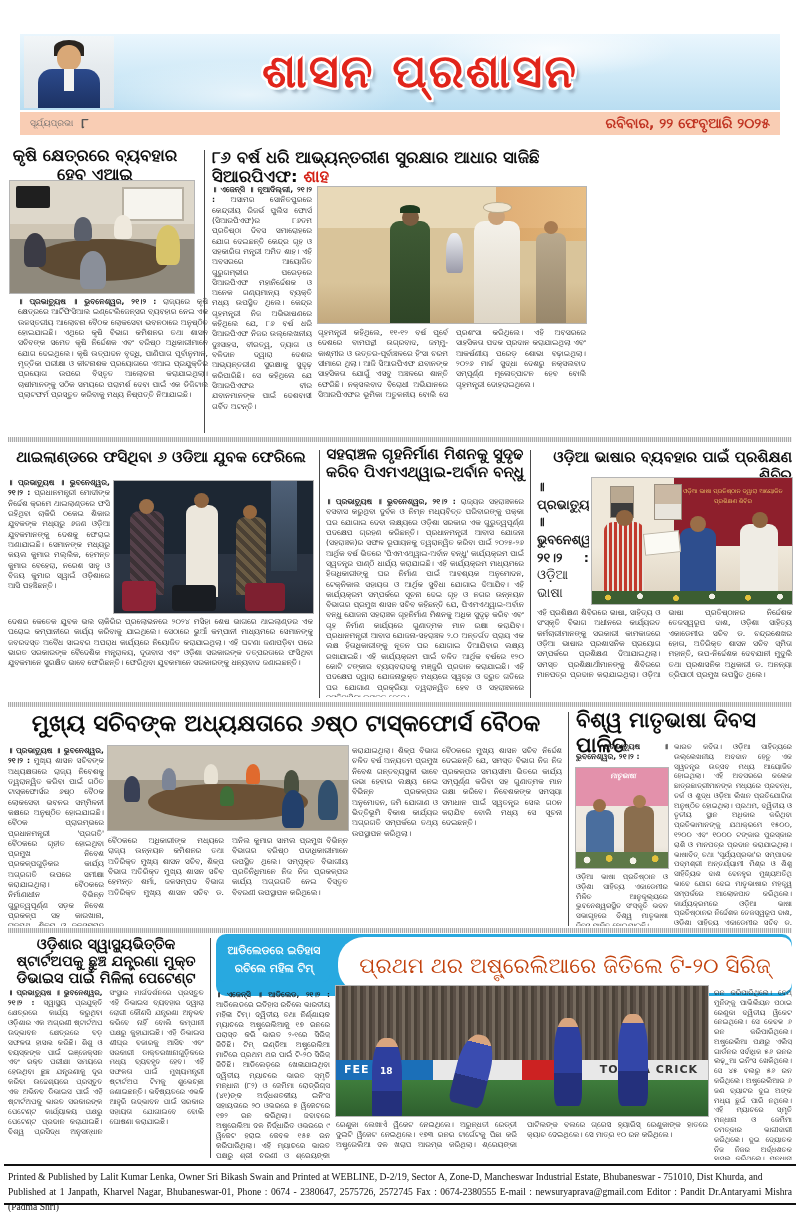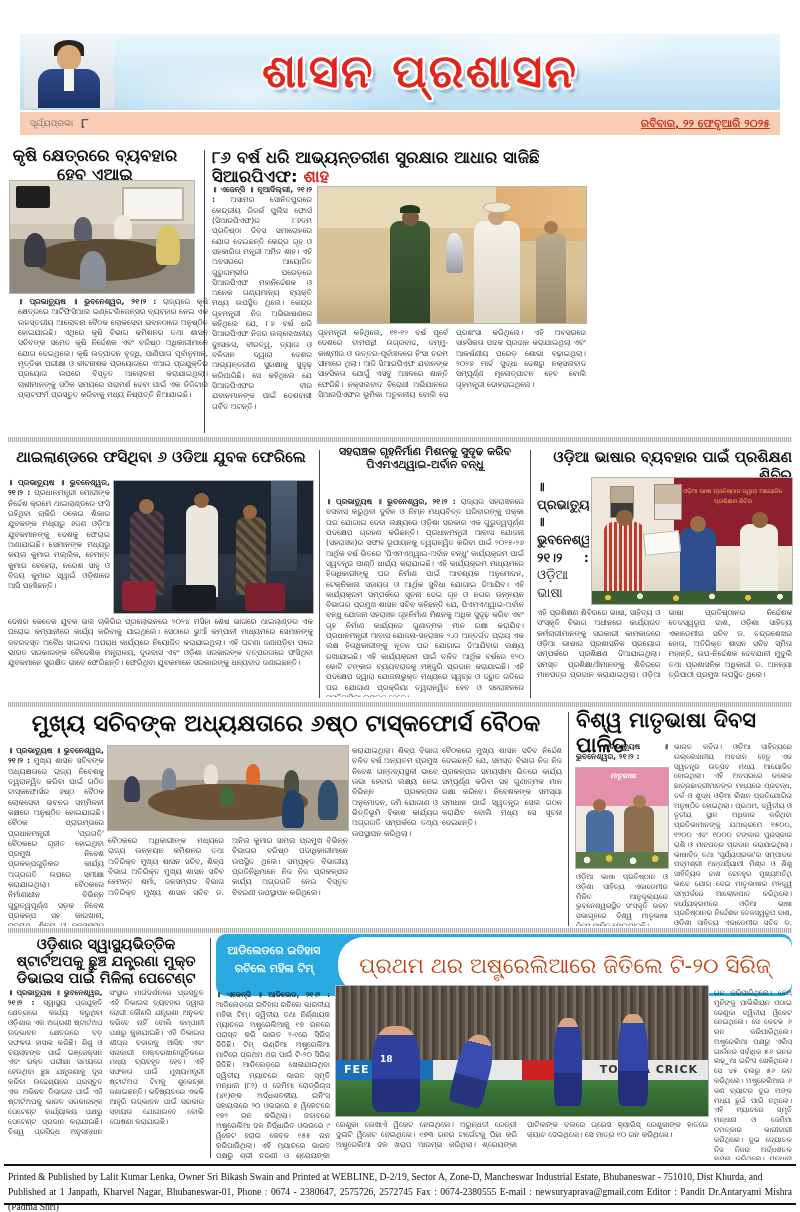--- a/index.html
+++ b/index.html
@@ -52,21 +52,21 @@
       <div class="ov" style="left:40px;top:33px;width:10px;height:22px;background:#f3f3f0;"></div>
     </div>
     <div class="abs mast-title" style="left:120px;top:10px;width:560px;">ଶାସନ ପ୍ରଶାସନ</div>
   </div>
 
   <div class="abs datebar" style="left:20px;top:112px;width:760px;height:23px;">
     <span style="display:flex;align-items:center;">
       <span style="font-size:9px;color:#6b6b6b;">ସୂର୍ଯ୍ୟପ୍ରଭା</span>
       <span style="font-size:14px;color:#555;margin-left:8px;font-weight:bold;">୮</span>
     </span>
-    <span style="font-size:11px;font-weight:bold;color:#c03322;text-decoration:underline;">ରବିବାର, ୨୨ ଫେବୃଆରି ୨୦୨୫</span>
+    <span style="font-size:14px;font-weight:bold;color:#c03322;">ରବିବାର, ୨୨ ଫେବୃଆରି ୨୦୨୫</span>
   </div>
 
   <div class="abs hl" style="left:0;top:146px;width:190px;font-size:16.5px;text-align:center;">କୃଷି କ୍ଷେତ୍ରରେ ବ୍ୟବହାର ହେବ ଏଆଇ</div>
   <div class="photo" style="left:10px;top:181px;width:184px;height:112px;background:linear-gradient(180deg,#ded8cb 0 38%,#cfc6b5 38% 52%,#8f897c 52% 100%);">
     <div class="ov" style="left:6px;top:5px;width:34px;height:22px;background:#1f1f1f;border-radius:2px;"></div>
     <div class="ov" style="right:10px;top:6px;width:58px;height:30px;background:#f6f4ee;border:2px solid #b7b0a2;"></div>
     <div class="ov" style="left:26px;top:58px;width:132px;height:42px;background:#5d4a33;border-radius:50%/45%;"></div>
     <div class="ov" style="left:14px;top:52px;width:22px;height:34px;background:#3b3b45;border-radius:50% 50% 20% 20%;"></div>
     <div class="ov" style="left:64px;top:36px;width:18px;height:24px;background:#5a5f6b;border-radius:50% 50% 20% 20%;"></div>
     <div class="ov" style="left:104px;top:34px;width:18px;height:24px;background:#efe9dd;border-radius:50% 50% 20% 20%;"></div>
@@ -119,21 +119,21 @@
     <div class="ov" style="left:122px;top:36px;width:30px;height:78px;background:repeating-linear-gradient(45deg,#4a4034 0 4px,#6b5c44 4px 8px);border-radius:9px 9px 0 0;"></div>
     <div class="ov" style="left:129px;top:24px;width:14px;height:14px;background:#96683f;border-radius:50%;"></div>
     <div class="ov" style="left:8px;bottom:2px;width:34px;height:30px;background:#8e2336;border-radius:4px;"></div>
     <div class="ov" style="left:58px;bottom:2px;width:44px;height:26px;background:#1a1d22;border-radius:4px;"></div>
     <div class="ov" style="right:28px;b:0;bottom:2px;width:40px;height:28px;background:#7e2030;border-radius:4px;"></div>
   </div>
   <div class="abs bt" style="left:8px;top:617px;width:305px;height:80px;">ଦେଶର କେତେକ ଯୁବକ ଭଲ ଚାକିରିର ପ୍ରଲୋଭନରେ ୨୦୨୪ ମସିହା ଶେଷ ଭାଗରେ ଥାଇଲାଣ୍ଡର ଏକ ଘରୋଇ କମ୍ପାନୀରେ କାର୍ଯ୍ୟ କରିବାକୁ ଯାଇଥିଲେ। ସେଠାରେ ଭୁଆଁ କମ୍ପାନୀ ମାଧ୍ୟମରେ ସେମାନଙ୍କୁ ଜବରଦସ୍ତ ଅବୈଧ ସାଇବର ଅପରାଧ କାର୍ଯ୍ୟରେ ନିୟୋଜିତ କରାଯାଇଥିଲା। ଏହି ଘଟଣା ଜଣାପଡ଼ିବା ପରେ ଭାରତ ସରକାରଙ୍କ ବୈଦେଶିକ ମନ୍ତ୍ରାଳୟ, ଦୂତାବାସ ଏବଂ ଓଡ଼ିଶା ସରକାରଙ୍କ ତତ୍ପରତାରେ ଫସିଥିବା ଯୁବକମାନେ ସୁରକ୍ଷିତ ଭାବେ ଫେରିଛନ୍ତି। ଫେରିଥିବା ଯୁବକମାନେ ସରକାରଙ୍କୁ ଧନ୍ୟବାଦ ଜଣାଇଛନ୍ତି।</div>
 
   <div class="vd" style="left:319px;top:450px;height:248px;"></div>
 
-  <div class="abs hl" style="left:326px;top:446px;width:198px;font-size:11px;text-align:center;">ସହରାଞ୍ଚଳ ଗୃହନିର୍ମାଣ ମିଶନକୁ ସୁଦୃଢ କରିବ ପିଏମଏଥ୍ୱାଇ-ଅର୍ବାନ ବନ୍ଧୁ</div>
+  <div class="abs hl" style="left:326px;top:446px;width:198px;font-size:15px;text-align:center;">ସହରାଞ୍ଚଳ ଗୃହନିର୍ମାଣ ମିଶନକୁ ସୁଦୃଢ କରିବ ପିଏମଏଥ୍ୱାଇ-ଅର୍ବାନ ବନ୍ଧୁ</div>
   <div class="abs bt" style="left:326px;top:497px;width:198px;height:200px;">
     <b class="byl">॥ ପ୍ରଭାତ୍ୟୁଷ ॥ ଭୁବନେଶ୍ୱର, ୨୧।୨ :</b>
     <span>ରାଜ୍ୟର ସହରାଞ୍ଚଳରେ ବସବାସ କରୁଥିବା ଦୁର୍ବଳ ଓ ନିମ୍ନ ମଧ୍ୟବିତ୍ତ ପରିବାରଙ୍କୁ ପକ୍କା ଘର ଯୋଗାଇ ଦେବା ଲକ୍ଷ୍ୟରେ ଓଡ଼ିଶା ସରକାର ଏକ ଗୁରୁତ୍ୱପୂର୍ଣ୍ଣ ପଦକ୍ଷେପ ଗ୍ରହଣ କରିଛନ୍ତି। ପ୍ରଧାନମନ୍ତ୍ରୀ ଆବାସ ଯୋଜନା (ସହରାଞ୍ଚଳ)ର ସଫଳ ରୂପାୟନକୁ ତ୍ୱରାନ୍ୱିତ କରିବା ପାଇଁ ୨୦୨୫-୨୬ ଆର୍ଥିକ ବର୍ଷ ଭିତରେ 'ପିଏମଏଥ୍ୱାଇ-ଅର୍ବାନ ବନ୍ଧୁ' କାର୍ଯ୍ୟକ୍ରମ ପାଇଁ ସ୍ୱତନ୍ତ୍ର ପାଣ୍ଠି ଧାର୍ଯ୍ୟ କରାଯାଇଛି। ଏହି କାର୍ଯ୍ୟକ୍ରମ ମାଧ୍ୟମରେ ହିତାଧିକାରୀଙ୍କୁ ଘର ନିର୍ମାଣ ପାଇଁ ଆବଶ୍ୟକ ଅନୁମୋଦନ, ଟେକ୍ନିକାଲ ସହାୟତା ଓ ଆର୍ଥିକ ସୁବିଧା ଯୋଗାଇ ଦିଆଯିବ। ଏହି କାର୍ଯ୍ୟକ୍ରମ ସମ୍ପର୍କରେ ସୂଚନା ଦେଇ ଗୃହ ଓ ନଗର ଉନ୍ନୟନ ବିଭାଗର ପ୍ରମୁଖ ଶାସନ ସଚିବ କହିଛନ୍ତି ଯେ, ପିଏମଏଥ୍ୱାଇ-ଅର୍ବାନ ବନ୍ଧୁ ଯୋଜନା ସହରାଞ୍ଚଳ ଗୃହନିର୍ମାଣ ମିଶନକୁ ଅଧିକ ସୁଦୃଢ଼ କରିବ ଏବଂ ଗୃହ ନିର୍ମାଣ କାର୍ଯ୍ୟରେ ଗୁଣାତ୍ମକ ମାନ ରକ୍ଷା କରାଯିବ। ପ୍ରଧାନମନ୍ତ୍ରୀ ଆବାସ ଯୋଜନା-ସହରାଞ୍ଚଳ ୨.୦ ଅନ୍ତର୍ଗତ ପ୍ରାୟ ଏକ ଲକ୍ଷ ହିତାଧିକାରୀଙ୍କୁ ନୂତନ ଘର ଯୋଗାଇ ଦିଆଯିବାର ଲକ୍ଷ୍ୟ ରଖାଯାଇଛି। ଏହି କାର୍ଯ୍ୟକ୍ରମ ପାଇଁ ଚଳିତ ଆର୍ଥିକ ବର୍ଷରେ ୧୨୦ କୋଟି ଟଙ୍କାର ବ୍ୟୟବରାଦକୁ ମଞ୍ଜୁରି ପ୍ରଦାନ କରାଯାଇଛି। ଏହି ପଦକ୍ଷେପ ଦ୍ୱାରା ଯୋଜନାଭୁକ୍ତ ମଧ୍ୟରେ ସ୍ୱଚ୍ଛ ଓ ଦ୍ରୁତ ଗତିରେ ଘର ଯୋଗାଣ ପ୍ରକ୍ରିୟା ତ୍ୱରାନ୍ୱିତ ହେବ ଓ ସହରାଞ୍ଚଳରେ ବସ୍ତିବାସିନ୍ଦା ଉପକୃତ ହେବେ।</span>
   </div>
 
   <div class="vd" style="left:530px;top:450px;height:248px;"></div>
 
   <div class="abs hl" style="left:537px;top:449px;width:255px;font-size:15px;text-align:right;">ଓଡ଼ିଆ ଭାଷାର ବ୍ୟବହାର ପାଇଁ ପ୍ରଶିକ୍ଷଣ ଶିବିର</div>
   <div class="abs bt" style="left:537px;top:478px;width:52px;height:126px;font-size:13px;">
     <b class="byl">॥ ପ୍ରଭାତ୍ୟୁଷ ॥ ଭୁବନେଶ୍ୱର, ୨୧।୨ :</b>
@@ -231,21 +231,21 @@
     <b class="byl">॥ ଏଜେନ୍ସି ॥ ଆଡିଲେଡ, ୨୧।୨ :</b>
     <span>ଆଡିଲେଡରେ ଇତିହାସ ରଚିଲେ ଭାରତୀୟ ମହିଳା ଟିମ୍। ଦ୍ୱିତୀୟ ତଥା ନିର୍ଣ୍ଣାୟକ ମ୍ୟାଚରେ ଅଷ୍ଟ୍ରେଲିଆକୁ ୧୭ ରନରେ ପରାସ୍ତ କରି ଭାରତ ୨-୧ରେ ସିରିଜ୍ ଜିତିଛି। ଟିମ୍ ଇଣ୍ଡିଆ ଅଷ୍ଟ୍ରେଲିଆ ମାଟିରେ ପ୍ରଥମ ଥର ପାଇଁ ଟି-୨୦ ସିରିଜ୍ ଜିତିଛି। ଆଡିଲେଡ଼ରେ ଖେଳାଯାଇଥିବା ଦ୍ୱିତୀୟ ମ୍ୟାଚରେ ଭାରତ ସ୍ମୃତି ମନ୍ଧାନା (୮୨) ଓ ଜେମିମା ରୋଡ୍ରିଗ୍ସ (୪୧)ଙ୍କ ଅର୍ଦ୍ଧଶତକୀୟ ଇନିଂସ ସହାୟତାରେ ୨୦ ଓଭରରେ ୫ ୱିକେଟରେ ୧୭୨ ରନ କରିଥିଲା। ଜବାବରେ ଅଷ୍ଟ୍ରେଲିଆ ଦଳ ନିର୍ଦ୍ଧାରିତ ଓଭରରେ ୯ ୱିକେଟ ହରାଇ କେବଳ ୧୫୫ ରନ କରିପାରିଥିଲା। ଏହି ମ୍ୟାଚରେ ଭାରତ ପକ୍ଷରୁ ଶ୍ରୀ ଚରଣୀ ଓ ଶ୍ରେୟଙ୍କା ପାଟିଲ ଚମତ୍କାର ବୋଲିଂ କରିଥିଲେ।</span>
   </div>
   <div class="photo" style="left:336px;top:986px;width:372px;height:130px;background:#3a332c;">
     <div class="ov" style="left:0;top:0;right:0;height:74px;background:repeating-linear-gradient(90deg,#5a4f46 0 3px,#756a5e 3px 6px,#4a4138 6px 9px);"></div>
     <div class="ov" style="left:0;top:74px;right:0;height:20px;background:linear-gradient(90deg,#1b6fb8 0 26%,#e8e8e8 26% 50%,#cc2222 50% 64%,#e8e8e8 64% 100%);">
       <span class="ov" style="left:8px;top:3px;color:#fff;font-weight:bold;font-size:11px;letter-spacing:1px;">FEE</span>
       <span class="ov" style="right:10px;top:3px;color:#333;font-weight:bold;font-size:11px;letter-spacing:1px;">TO OTA CRICK</span>
     </div>
     <div class="ov" style="left:0;bottom:0;right:0;height:36px;background:linear-gradient(180deg,#3f7d3c,#2e5f2e);"></div>
-    <div class="ov" style="left:36px;top:40px;width:48px;height:86px;background:linear-gradient(180deg,#d8a57f 0 10%,#2e3f9e 10% 62%,#24307c 62% 100%);border-radius:40% 40% 14% 14%;">
+    <div class="ov" style="left:36px;top:52px;width:30px;height:86px;background:linear-gradient(180deg,#d8a57f 0 10%,#2e3f9e 10% 62%,#24307c 62% 100%);border-radius:40% 40% 14% 14%;">
       <span class="ov" style="left:8px;top:28px;color:#fff;font-size:9px;font-weight:bold;">18</span>
     </div>
     <div class="ov" style="left:120px;top:48px;width:34px;height:72px;background:linear-gradient(180deg,#d8a57f 0 12%,#3a4cb0 12% 60%,#28347e 60% 100%);border-radius:45% 45% 14% 14%;transform:rotate(14deg);"></div>
     <div class="ov" style="left:218px;top:32px;width:28px;height:88px;background:linear-gradient(180deg,#d8a57f 0 10%,#2e3f9e 10% 62%,#24307c 62% 100%);border-radius:40% 40% 14% 14%;"></div>
     <div class="ov" style="left:282px;top:28px;width:30px;height:92px;background:linear-gradient(180deg,#d8a57f 0 10%,#3346a8 10% 62%,#24307c 62% 100%);border-radius:40% 40% 14% 14%;"></div>
   </div>
   <div class="abs cap-b" style="left:336px;top:1120px;width:372px;height:40px;column-count:2;column-gap:10px;">ରେଣୁକା ଲେଖାଏଁ ୱିକେଟ ନେଇଥିଲେ। ଅରୁନ୍ଧତୀ ରେଡ୍ଡୀ ଦୁଇଟି ୱିକେଟ ନେଇଥିଲେ। ୧୭୩ ରନର ଟାର୍ଗେଟକୁ ପିଛା କରି ଅଷ୍ଟ୍ରେଲିଆ ଦଳ ଖରାପ ଆରମ୍ଭ କରିଥିଲା। ଶ୍ରେୟଙ୍କା ପାଟିଲଙ୍କ ବଲରେ ଗ୍ରେସ ହ୍ୟାରିସ୍ ରେଣୁକାଙ୍କ ହାତରେ କ୍ୟାଚ ଦେଇଥିଲେ। ସେ ମାତ୍ର ୧୦ ରନ କରିଥିଲେ।</div>
   <div class="abs bt" style="left:714px;top:988px;width:78px;height:172px;font-size:7.2px;">ରନ କରିପାରିଥିଲେ। ବେଥ୍ ମୁନିଙ୍କୁ ପାଭିଲିୟନ ପଠାଇ ରେଣୁକା ଦ୍ୱିତୀୟ ୱିକେଟ ନେଇଥିଲେ। ସେ କେବଳ ୬ ରନ କରିପାରିଥିଲେ। ଅଷ୍ଟ୍ରେଲିଆ ପକ୍ଷରୁ ଏଲିସ୍ ଗାର୍ଡନର ସର୍ବାଧିକ ୫୬ ରନର ଲଢ଼ୁଆ ଇନିଂସ ଖେଳିଥିଲେ। ସେ ୪୫ ବଲରୁ ୫୬ ରନ କରିଥିଲେ। ଅଷ୍ଟ୍ରେଲିଆର ୬ ଜଣ ବ୍ୟାଟର ଦୁଇ ଅଙ୍କ ମଧ୍ୟ ଛୁଇଁ ପାରି ନଥିଲେ। ଏହି ମ୍ୟାଚରେ ସ୍ମୃତି ମନ୍ଧାନା ଓ ଜେମିମା ଚମତ୍କାର ଭାଗୀଦାରୀ କରିଥିଲେ। ଦୁଇ ଦ୍ୟୋତକ ନିଜ ନିଜର ଅର୍ଦ୍ଧଶତକ ହାସଲ କରିଥିଲେ। ମନ୍ଧାନା ଓ ଜେମିମାଙ୍କ ଦ୍ୟୋତିତ ଭାରତୀୟ ମହିଳା ଦଳର ଐତିହାସିକ ବିଜୟରେ ପ୍ରମୁଖ ଭୂମିକା ରହିଥିଲା।</div>
 
   <div class="rule" style="left:4px;top:1164px;width:792px;"></div>

